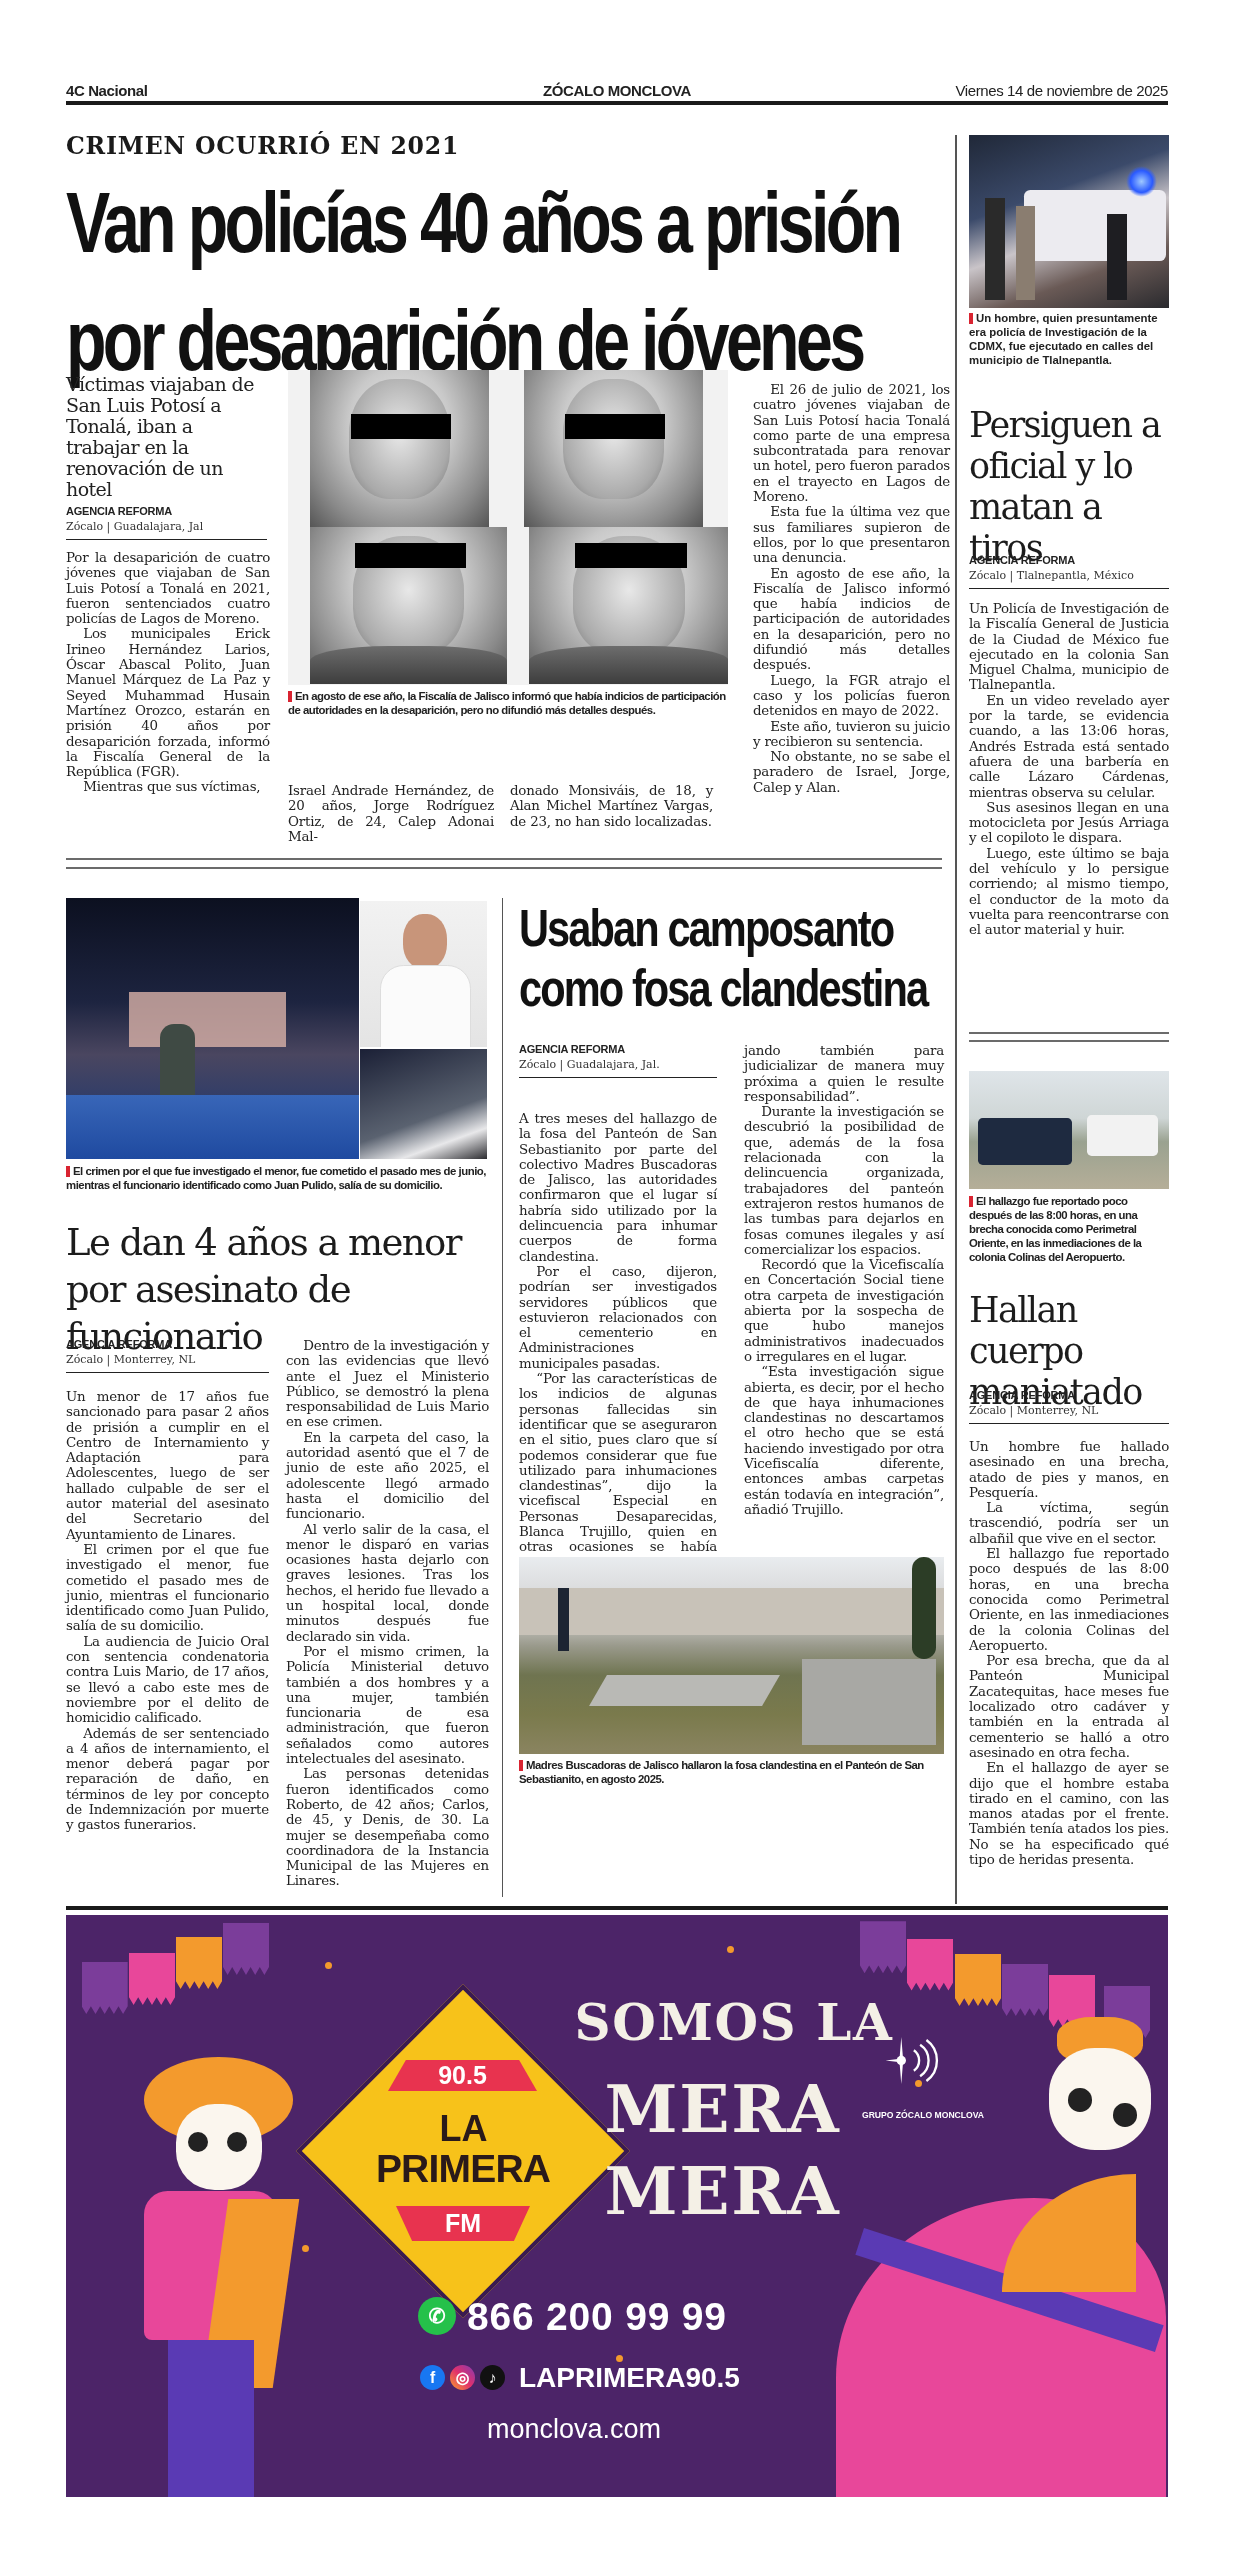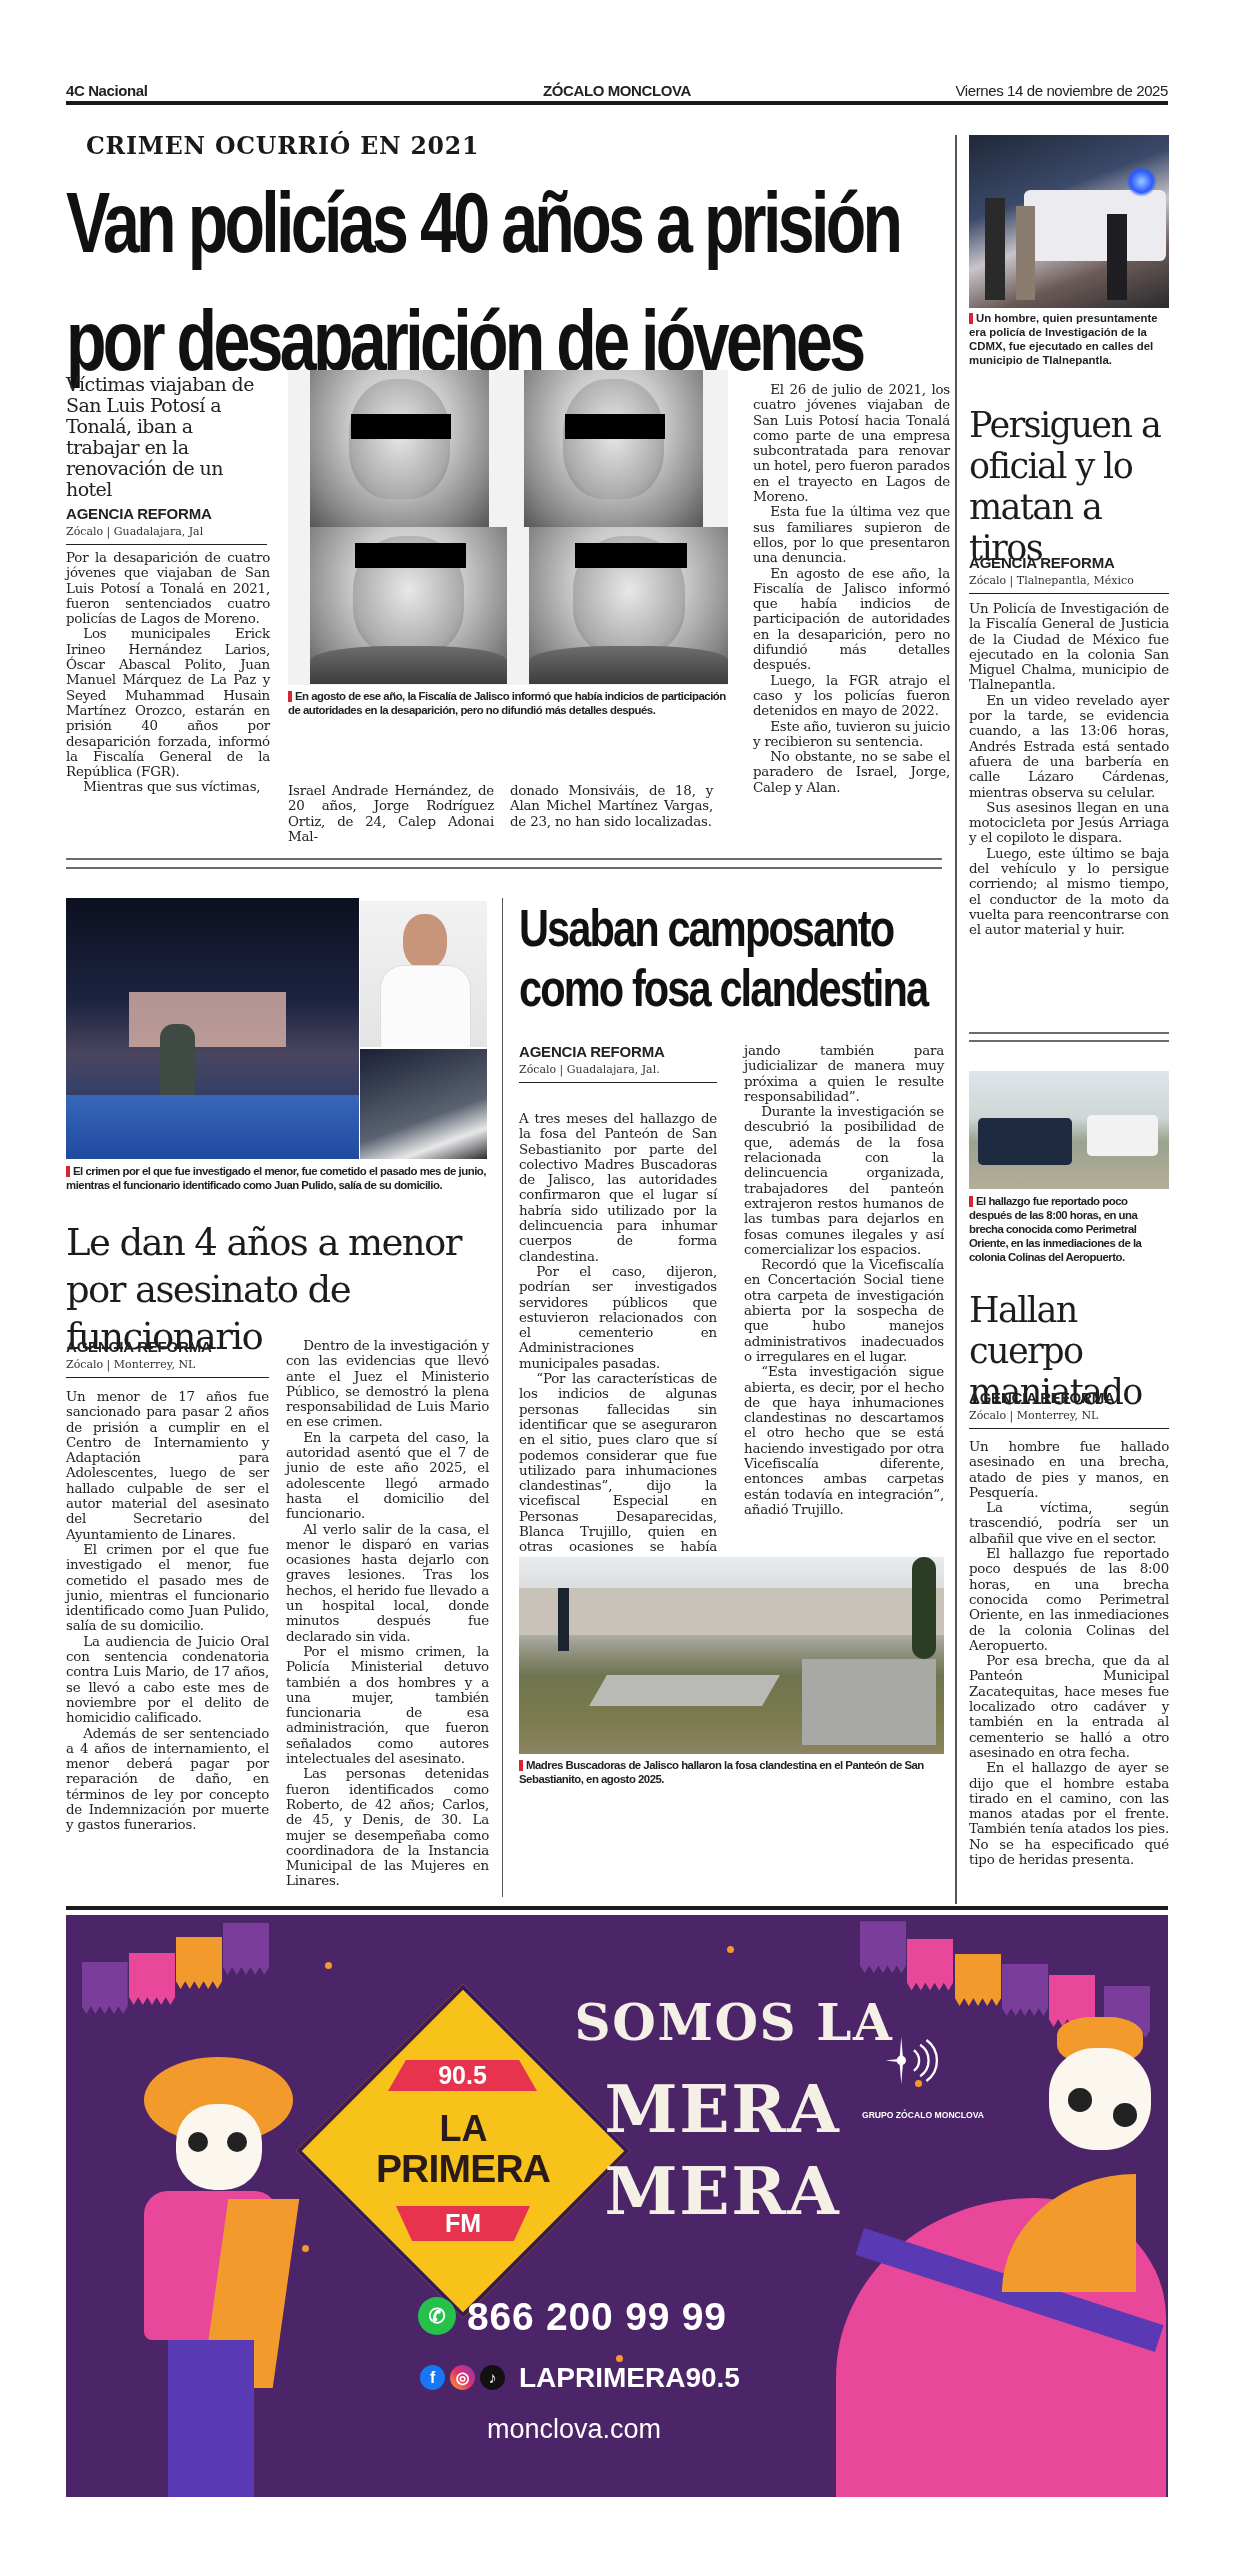--- a/index.html
+++ b/index.html
@@ -9,25 +9,25 @@
   .abs { position: absolute; }
 
   
   .folio { position: absolute; left: 66px; top: 82px; width: 1102px; height: 17.3px; font-family: "Liberation Sans", sans-serif; font-size: 15px; color: #222; }
   .folio .l { position: absolute; left: 0; top: 0; font-weight: bold; letter-spacing: -0.4px; }
   .folio .c { position: absolute; left: 0; right: 0; top: 0; text-align: center; font-weight: bold; letter-spacing: -0.4px; }
   .folio .r { position: absolute; right: 0; top: 0; letter-spacing: -0.4px; }
   .folio-rule { position: absolute; left: 66px; top: 101px; width: 1102px; height: 3.9px; background: #1a1a1a; }
 
   
-  .kicker { position: absolute; left: 66px; top: 132px; font-family: "DejaVu Serif", serif; font-weight: bold; font-size: 23.6px; letter-spacing: 0.8px; color: #1a1a1a; margin-left: 20px; }
+  .kicker { position: absolute; left: 66px; top: 132px; font-family: "DejaVu Serif", serif; font-weight: bold; font-size: 23.6px; letter-spacing: 0.8px; color: #1a1a1a; }
   .big-headline { position: absolute; left: 66px; top: 164px; width: 889px; font-family: "Liberation Sans", sans-serif; font-weight: bold; font-size: 85px; line-height: 118px; letter-spacing: -4.7px; transform: scaleX(0.78); transform-origin: left top; width: 1140px; color: #111; }
 
   .deck { position: absolute; left: 66px; top: 374px; width: 204px; font-family: "DejaVu Serif", serif; font-size: 19px; line-height: 21px; letter-spacing: -0.6px; color: #222; }
-  .agency { font-family: "Liberation Sans", sans-serif; font-weight: bold; font-size: 15px; letter-spacing: -0.2px; color: #222; }
+  .agency { font-family: "Liberation Sans", sans-serif; font-weight: bold; font-size: 11px; letter-spacing: -0.2px; color: #222; }
   .place { font-family: "DejaVu Serif", serif; font-size: 11px; color: #333; margin-top: 3.1px; }
   .byline { position: absolute; width: 197px; padding-bottom: 5.5px; border-bottom: 1.6px solid #222; }
 
   .body-col { position: absolute; font-family: "DejaVu Serif", serif; font-size: 13.4px; line-height: 15.3px; text-align: justify; hyphens: manual; color: #222; letter-spacing: -0.2px; }
   .body-col p { text-indent: 17.3px; }
   .body-col p.first { text-indent: 0; }
 
   .caption { position: absolute; font-family: "Liberation Sans", sans-serif; font-size: 11.4px; line-height: 14px; font-weight: bold; color: #222; letter-spacing: -0.5px; }
   .caption .mark { display: inline-block; width: 3.9px; height: 11px; background: #d92431; margin-right: 3.1px; vertical-align: -1.6px; }
 

